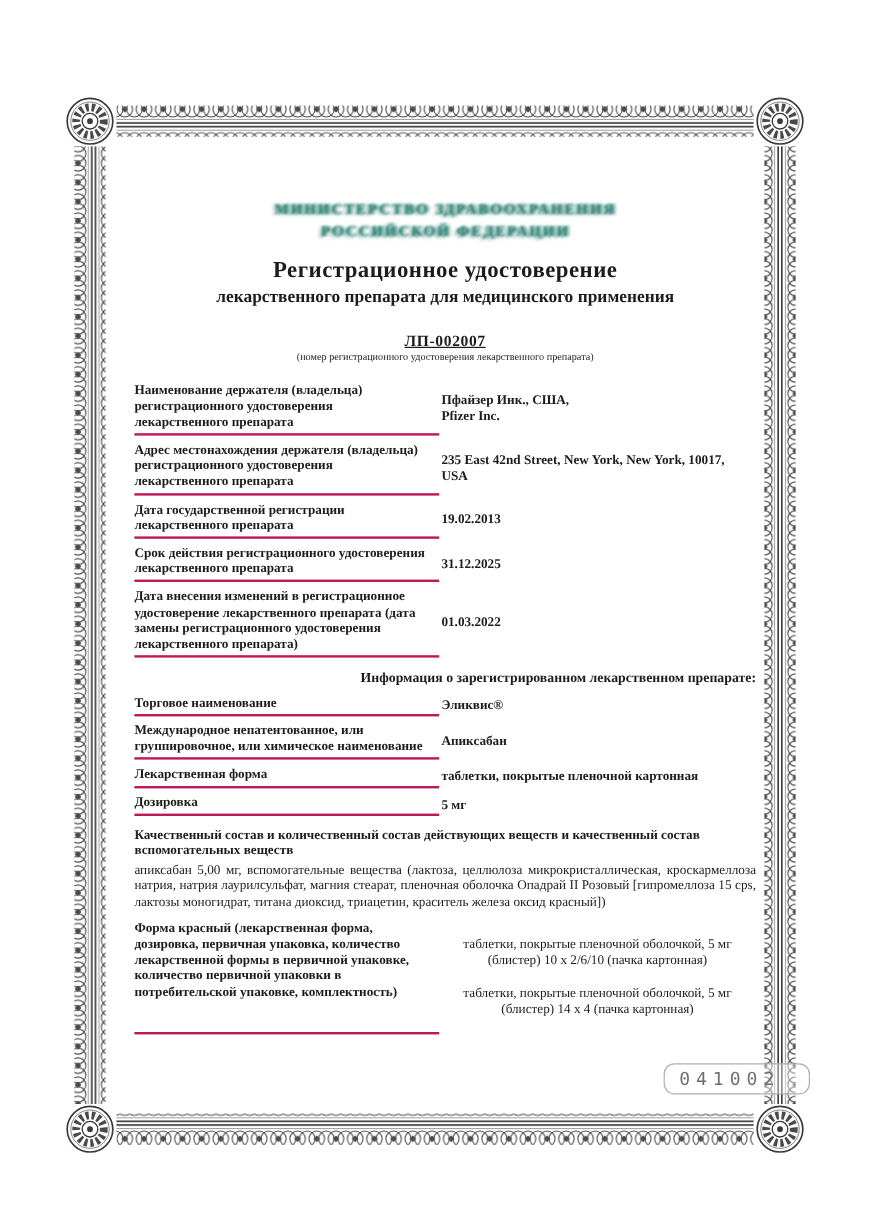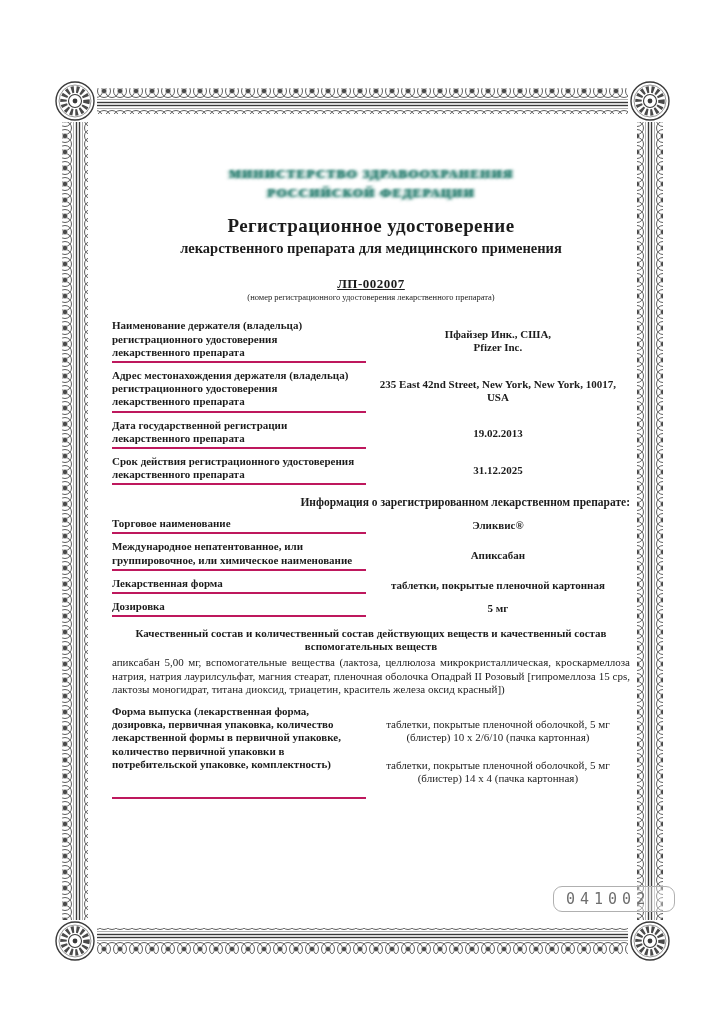--- a/index.html
+++ b/index.html
@@ -36,24 +36,24 @@
   .tbl{margin-top:14px;}
   .row{display:flex;align-items:center;padding:3px 0;}
   .lbl{
     width:49%;box-sizing:border-box;
     font-weight:bold;
     padding:0 10px 2px 0;
     border-bottom:2px solid #be185d;
     align-self:stretch;
     display:flex;flex-direction:column;justify-content:flex-start;
   }
-  .val{width:51%;box-sizing:border-box;text-align:center;font-weight:bold;white-space:pre-line;padding:0 2px;}
+  .val{width:51%;box-sizing:border-box;text-align:left;font-weight:bold;white-space:pre-line;padding:0 2px;}
   .val.left{text-align:center;font-weight:normal;}
   .info-heading{font-weight:bold;text-align:right;margin-top:8px;font-size:11.5px;}
-  .comp-heading{font-weight:bold;margin-top:7px;text-align:center;}
+  .comp-heading{font-weight:bold;margin-top:7px;text-align:left;}
   .comp-text{margin-top:3px;text-align:justify;font-weight:normal;}
   .release-val div{margin-bottom:1px;}
   .stamp{
     position:absolute;
     left:553px;top:886px;
     font-family:"DejaVu Sans Mono", monospace;
     font-size:15px;
     color:#6f6f6f;
     letter-spacing:5px;
     border:1px solid #b0b0b0;
@@ -131,20 +131,24 @@
         <div class="val">235 East 42nd Street, New York, New York, 10017, USA</div>
       </div>
       <div class="row">
         <div class="lbl">Дата государственной регистрации лекарственного препарата</div>
         <div class="val">19.02.2013</div>
       </div>
       <div class="row">
         <div class="lbl">Срок действия регистрационного удостоверения лекарственного препарата</div>
         <div class="val">31.12.2025</div>
       </div>
+      <div class="row">
+        <div class="lbl">Дата внесения изменений в регистрационное удостоверение лекарственного препарата (дата замены регистрационного удостоверения лекарственного препарата)</div>
+        <div class="val">01.03.2022</div>
+      </div>
     </div>
 
     <div class="info-heading">Информация о зарегистрированном лекарственном препарате:</div>
 
     <div class="tbl" style="margin-top:4px;">
       <div class="row">
         <div class="lbl">Торговое наименование</div>
         <div class="val">Эликвис®</div>
       </div>
       <div class="row">
@@ -159,21 +163,21 @@
         <div class="lbl">Дозировка</div>
         <div class="val">5 мг</div>
       </div>
     </div>
 
     <div class="comp-heading">Качественный состав и количественный состав действующих веществ и качественный состав вспомогательных веществ</div>
     <div class="comp-text">апиксабан 5,00 мг, вспомогательные вещества (лактоза, целлюлоза микрокристаллическая, кроскармеллоза натрия, натрия лаурилсульфат, магния стеарат, пленочная оболочка Опадрай II Розовый [гипромеллоза 15 cps, лактозы моногидрат, титана диоксид, триацетин, краситель железа оксид красный])</div>
 
     <div class="tbl" style="margin-top:6px;">
       <div class="row">
-        <div class="lbl">Форма выпуска (лекарственная форма, дозировка, первичная упаковка, количество лекарственной формы в первичной упаковке, количество первичной упаковки в потребительской упаковке, комплектность)</div>
+        <div class="lbl">Форма красный (лекарственная форма, дозировка, первичная упаковка, количество лекарственной формы в первичной упаковке, количество первичной упаковки в потребительской упаковке, комплектность)</div>
         <div class="val left release-val">
           <div>таблетки, покрытые пленочной оболочкой, 5 мг (блистер) 10 х 2/6/10 (пачка картонная)</div>
           <div>таблетки, покрытые пленочной оболочкой, 5 мг (блистер) 14 х 4 (пачка картонная)</div>
         </div>
       </div>
     </div>
 
   </div>
 
   <div class="stamp">041002</div>

